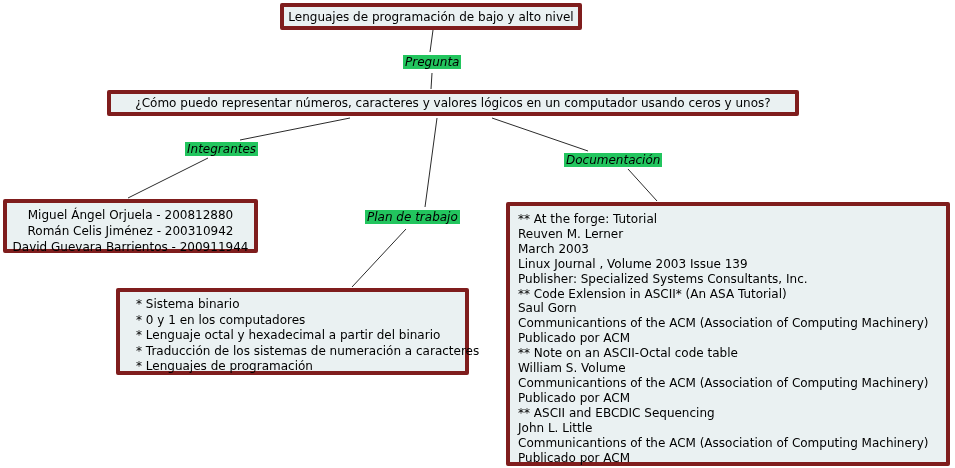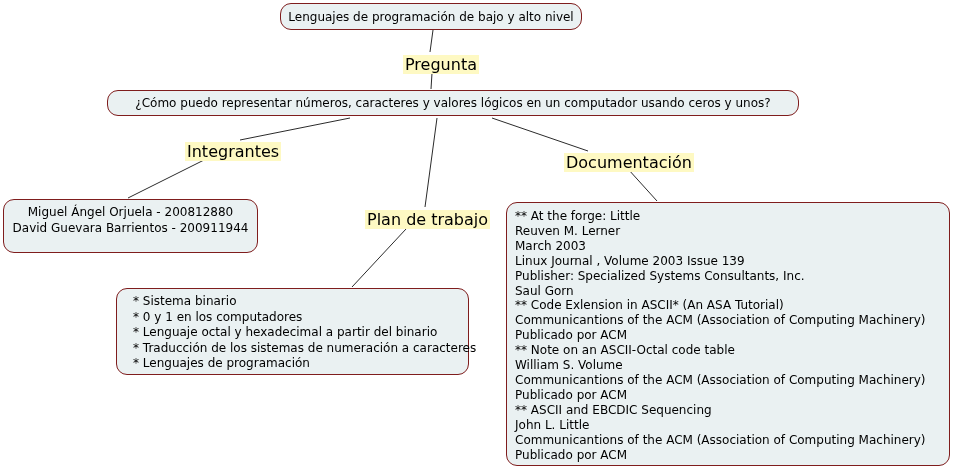--- a/index.html
+++ b/index.html
@@ -14,39 +14,40 @@
   }
   #edges {
     position: absolute;
     left: 0; top: 0;
     width: 955px; height: 468px;
     z-index: 1;
   }
   .node-box {
     position: absolute;
     background: #eaf1f2;
-    border: 1px solid #7f1d1d;
-    border-radius: 11px;
+    border: 4px solid #7f1d1d;
+    border-radius: 2px;
     z-index: 2;
     font-size: 12px;
     white-space: nowrap;
   }
   .node-box.center-text {
     display: flex;
     align-items: center;
     justify-content: center;
     text-align: center;
   }
   .edge-label {
     position: absolute;
     z-index: 2;
-    font-size: 16px;
+    font-size: 12px;
     white-space: nowrap;
-    background: #fef9c3;
+    background: #22c55e;
     padding: 0 2px;
+    font-style: italic;
   }
   #root-box    { left: 280px; top: 3px;  width: 302px; height: 27px; }
   #question-box{ left: 107px; top: 90px; width: 692px; height: 26px; }
   #members-box { left: 3px;   top: 199px; width: 255px; height: 54px;
                  text-align: center; padding-top: 4px; line-height: 16px; }
   #plan-box    { left: 116px; top: 288px; width: 353px; height: 87px;
                  padding: 5px 0 0 8px; line-height: 15.5px; }
   #doc-box     { left: 506px; top: 202px; width: 444px; height: 264px;
                  padding: 6px 4px 0 0; line-height: 14.9px; }
   .plan-line { padding-left: 8px; }
@@ -81,39 +82,40 @@
   <div id="question-box" class="node-box center-text">¿Cómo puedo representar números, caracteres y valores lógicos en un computador usando ceros y unos?</div>
 
   <div id="label-integrantes" class="edge-label">Integrantes</div>
 
   <div id="label-plan" class="edge-label">Plan de trabajo</div>
 
   <div id="label-documentacion" class="edge-label">Documentación</div>
 
   <div id="members-box" class="node-box">
     <div>Miguel Ángel Orjuela - 200812880</div>
+    <div>Román Celis Jiménez - 200310942</div>
     <div>David Guevara Barrientos - 200911944</div>
   </div>
 
   <div id="plan-box" class="node-box">
     <div class="plan-line">* Sistema binario</div>
     <div class="plan-line">* 0 y 1 en los computadores</div>
     <div class="plan-line">* Lenguaje octal y hexadecimal a partir del binario</div>
     <div class="plan-line">* Traducción de los sistemas de numeración a caracteres</div>
     <div class="plan-line">* Lenguajes de programación</div>
   </div>
 
   <div id="doc-box" class="node-box">
-    <div class="doc-line">** At the forge: Little</div>
+    <div class="doc-line">** At the forge: Tutorial</div>
     <div class="doc-line indent">Reuven M. Lerner</div>
     <div class="doc-line indent">March 2003</div>
     <div class="doc-line indent">Linux Journal , Volume 2003 Issue 139</div>
     <div class="doc-line indent">Publisher: Specialized Systems Consultants, Inc.</div>
+    <div class="doc-line">** Code Exlension in ASCII* (An ASA Tutorial)</div>
     <div class="doc-line indent">Saul Gorn</div>
-    <div class="doc-line">** Code Exlension in ASCII* (An ASA Tutorial)</div>
     <div class="doc-line indent">Communicantions of the ACM (Association of Computing Machinery)</div>
     <div class="doc-line indent">Publicado por ACM</div>
     <div class="doc-line">** Note on an ASCII-Octal code table</div>
     <div class="doc-line indent">William S. Volume</div>
     <div class="doc-line indent">Communicantions of the ACM (Association of Computing Machinery)</div>
     <div class="doc-line indent">Publicado por ACM</div>
     <div class="doc-line">** ASCII and EBCDIC Sequencing</div>
     <div class="doc-line indent">John L. Little</div>
     <div class="doc-line indent">Communicantions of the ACM (Association of Computing Machinery)</div>
     <div class="doc-line indent">Publicado por ACM</div>

